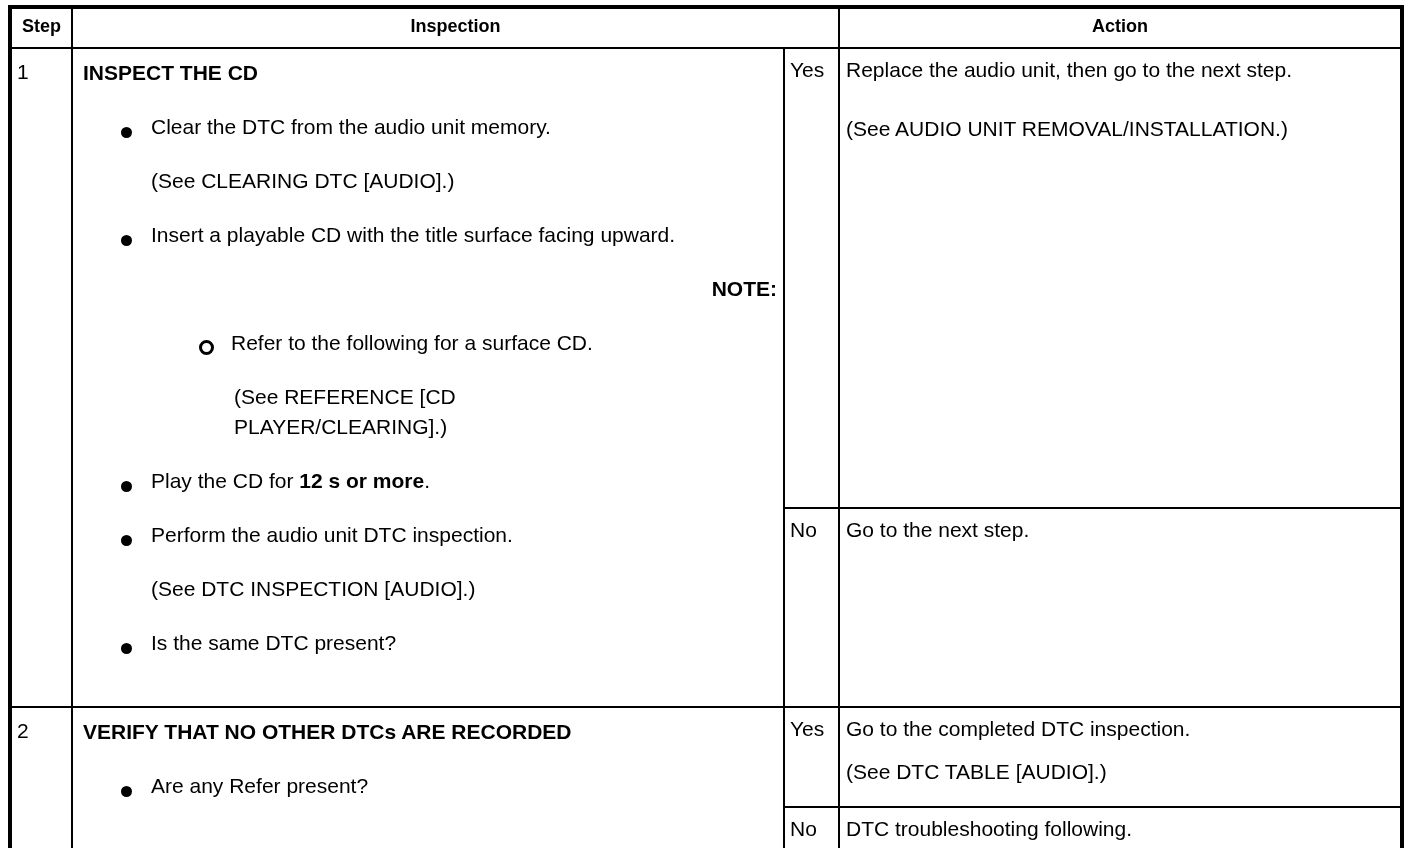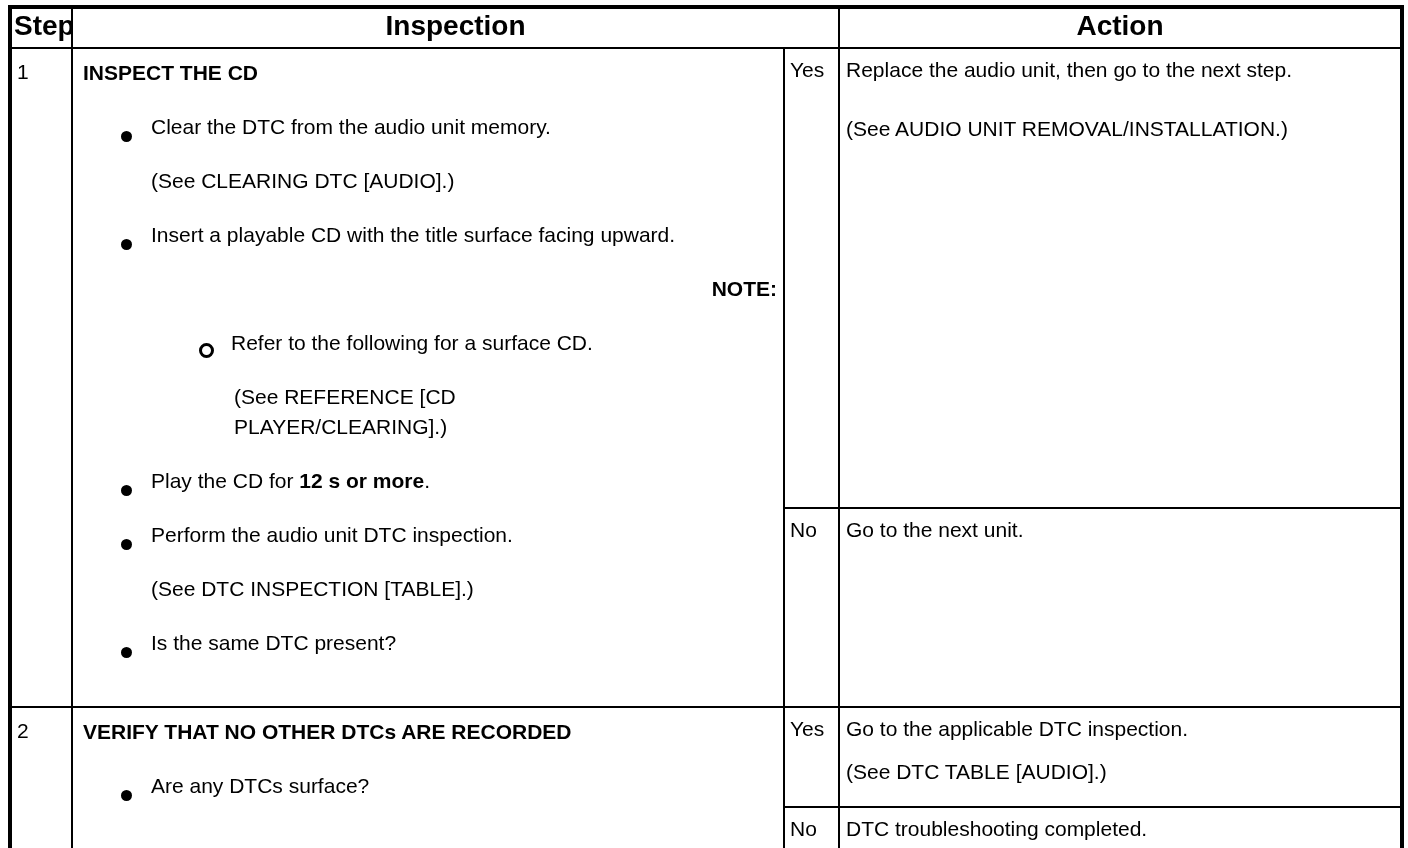--- a/index.html
+++ b/index.html
@@ -24,40 +24,40 @@
     font-size: 21px;
     line-height: 30px;
   }
   table.ts th, table.ts td {
     border: 2px solid #000;
     vertical-align: top;
     overflow: hidden;
   }
   th.hdr {
     font-weight: bold;
-    font-size: 28px;
+    font-size: 18px;
     text-align: center;
     vertical-align: middle;
     height: 34px;
     padding: 2px 2px;
   }
   td.step-cell {
     padding: 8px 2px 0 5px;
     font-size: 21px;
   }
   td.insp-cell {
     padding: 9px 6px 0 10px;
     margin-left: 16px;
   }
   .row-title {
     font-weight: bold;
   }
   .item {
     display: flex;
-    align-items: flex-end;
+    align-items: center;
     margin-top: 24px;
   }
   .dot {
     flex: 0 0 auto;
     width: 11px;
     height: 11px;
     border-radius: 50%;
     background: #000;
     margin: 10px 19px 0 38px;
   }
@@ -138,57 +138,57 @@
           </div>
           <div class="sub-ref">(See REFERENCE [CD PLAYER/CLEARING].)</div>
           <div class="item">
             <span class="dot"></span>
             <div class="txt"><span>Play the CD for </span><b class="inline-bold">12 s or more</b><span>.</span></div>
           </div>
           <div class="item">
             <span class="dot"></span>
             <div class="txt">Perform the audio unit DTC inspection.</div>
           </div>
-          <div class="ref">(See DTC INSPECTION [TABLE].)</div>
+          <div class="ref">(See DTC INSPECTION [AUDIO].)</div>
           <div class="item">
             <span class="dot"></span>
             <div class="txt">Is the same DTC present?</div>
           </div>
         </td>
         <td class="yn-cell" style="height:452px">Yes</td>
         <td class="action-cell">
           <div class="para">Replace the audio unit, then go to the next step.</div>
           <div class="para">(See AUDIO UNIT REMOVAL/INSTALLATION.)</div>
         </td>
       </tr>
 
       <tr>
         <td class="yn-cell" style="height:191px">No</td>
         <td class="action-cell">
-          <div class="para">Go to the next unit.</div>
+          <div class="para">Go to the next step.</div>
         </td>
       </tr>
 
       <tr>
         <td class="step-cell" rowspan="2">2</td>
         <td class="insp-cell" rowspan="2">
           <div class="row-title">VERIFY THAT NO OTHER DTCs ARE RECORDED</div>
           <div class="item">
             <span class="dot"></span>
-            <div class="txt">Are any DTCs surface?</div>
+            <div class="txt">Are any Refer present?</div>
           </div>
         </td>
         <td class="yn-cell" style="height:92px">Yes</td>
         <td class="action-cell">
-          <div class="para">Go to the applicable DTC inspection.</div>
+          <div class="para">Go to the completed DTC inspection.</div>
           <div class="para" style="margin-top:13px">(See DTC TABLE [AUDIO].)</div>
         </td>
       </tr>
 
       <tr>
         <td class="yn-cell" style="height:34px">No</td>
         <td class="action-cell">
-          <div class="para">DTC troubleshooting completed.</div>
+          <div class="para">DTC troubleshooting following.</div>
         </td>
       </tr>
     </tbody>
   </table>
 </div>
 
 </body></html>

